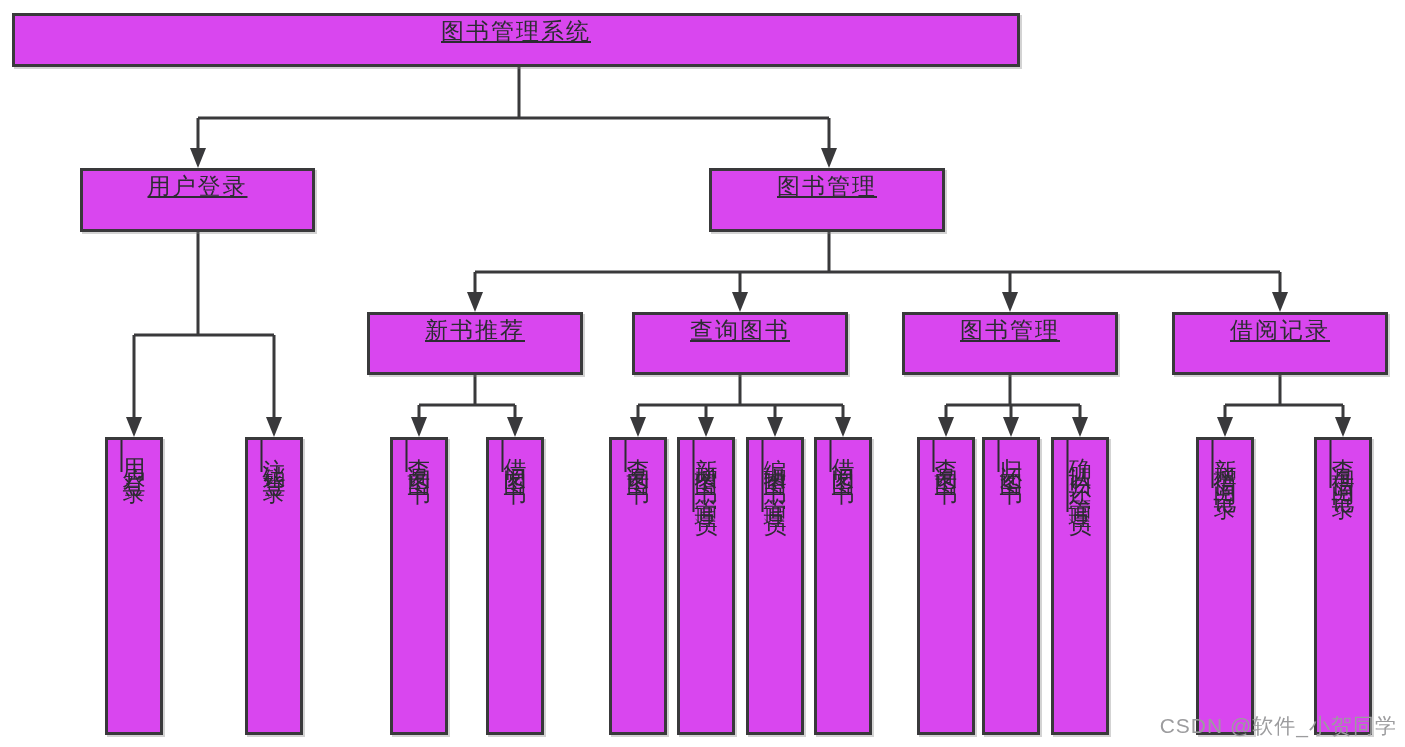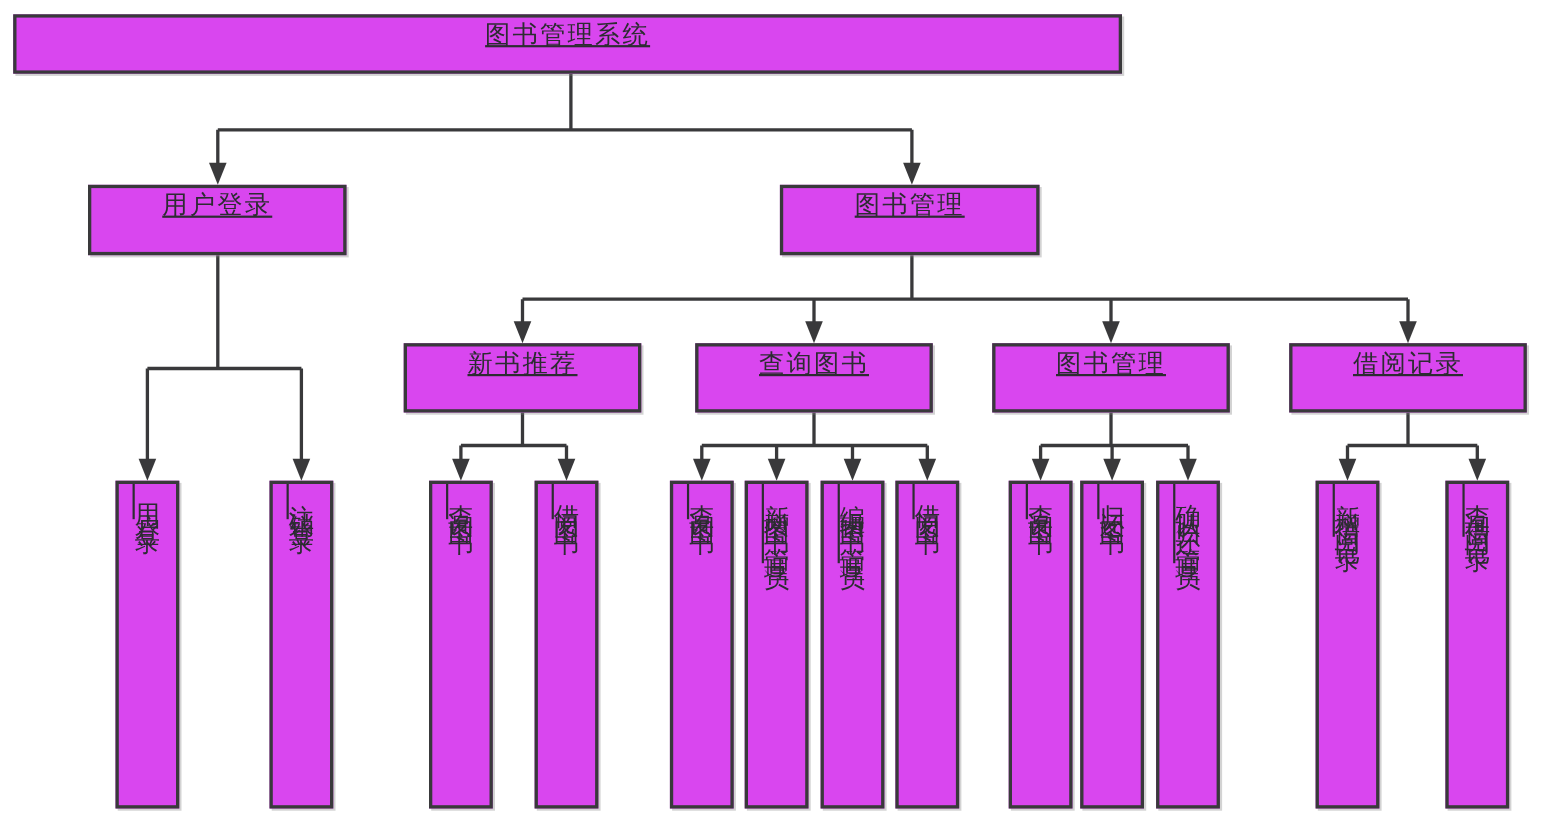--- a/index.html
+++ b/index.html
@@ -156,14 +156,15 @@
     <span class="vtext">确认归还（管理员）</span>
   </div>
 
   <div class="node leaf" style="left:1196px">
     <span class="vtext">新增借阅记录</span>
   </div>
   <div class="node leaf" style="left:1314px">
     <span class="vtext">查询借阅记录</span>
   </div>
 
+  <div class="watermark">CSDN @软件_小贺同学</div>
 
 </div>
 
 </body></html>

